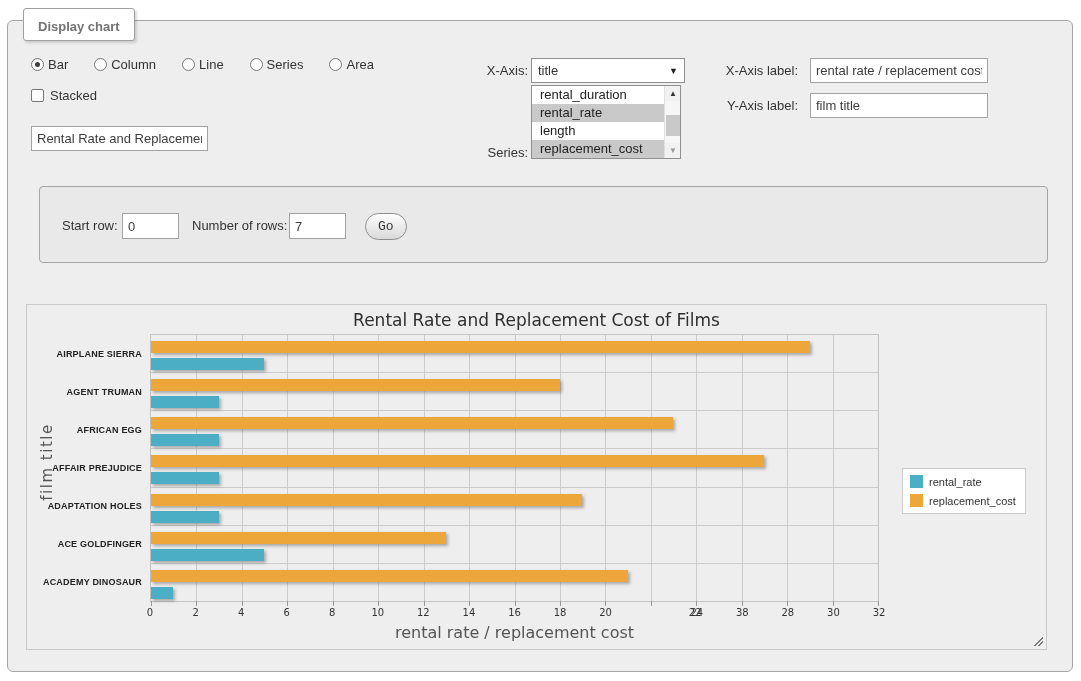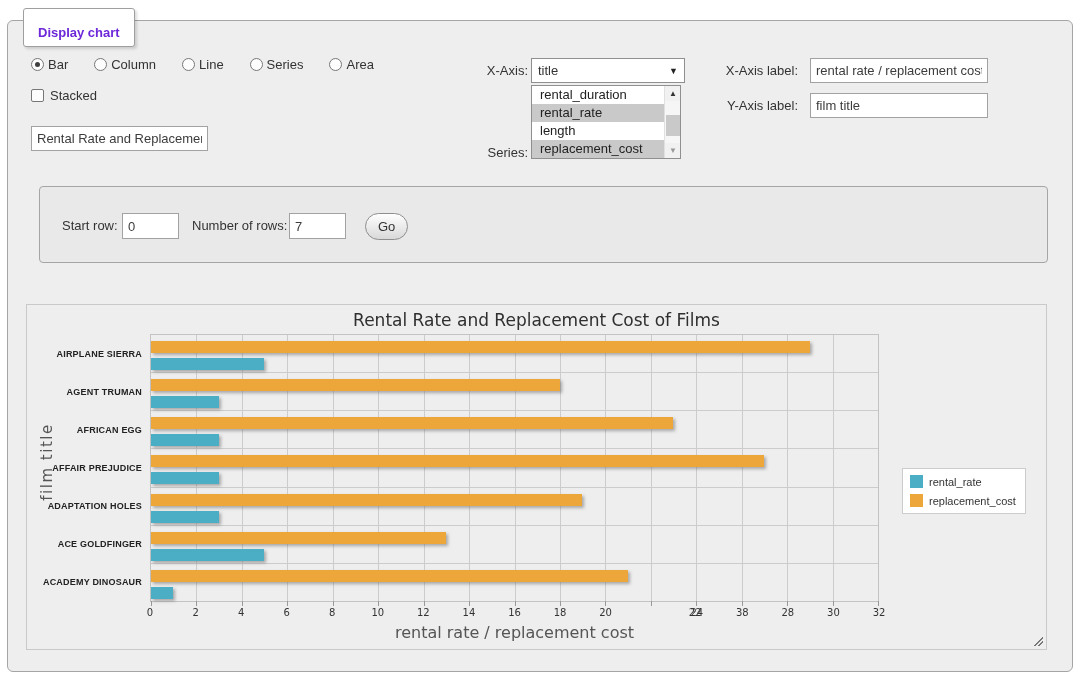--- a/index.html
+++ b/index.html
@@ -2,23 +2,23 @@
 <html><head>
 <meta charset="utf-8">
 <style>
   * { box-sizing: border-box; margin: 0; padding: 0; }
   html,body { width:1081px; height:681px; background:#fff; font-family:"Liberation Sans",sans-serif; }
   .fieldset {
     position:absolute; left:7px; top:20px; width:1066px; height:652px;
     background:#eeeeee; border:1px solid #a5a5a5; border-radius:6px;
   }
   .legend-box {
-    position:absolute; left:15px; top:-13px; padding:16px 14px 6px 14px;
+    position:absolute; left:15px; top:-13px; padding:10px 14px 6px 14px;
     background:#fff; border:1px solid #9f9f9f; border-radius:3px;
-    font-size:13px; font-weight:bold; color:#6d28d9;
+    font-size:13px; font-weight:bold; color:#737373;
     box-shadow:2px 2px 3px rgba(0,0,0,0.15);
   }
   
   .radio-row { position:absolute; left:23px; top:36px; display:flex; align-items:center; gap:26px; font-size:13px; color:#333; }
   .radio-item { display:flex; align-items:center; gap:4px; cursor:default; }
   .radio { width:13px; height:13px; border:1px solid #777; border-radius:50%; background:#fdfdfd; position:relative; flex:0 0 auto; }
   .radio.checked::after { content:""; position:absolute; left:3px; top:3px; width:5px; height:5px; border-radius:50%; background:#3f3f3f; }
   .stacked-row { position:absolute; left:23px; top:67px; display:flex; align-items:center; gap:6px; font-size:13px; color:#333; }
   .checkbox { width:13px; height:13px; border:1px solid #777; border-radius:2px; background:#fdfdfd; }
   input[type="text"] { border:1px solid #a2a2a2; background:#fff; font-size:13px; color:#3c3c3c; padding:2px 5px; font-family:"Liberation Sans",sans-serif; outline:none; }
@@ -54,21 +54,21 @@
   }
   .rows-panel .plbl { position:absolute; top:31px; font-size:13px; color:#333; }
   .startrow-lbl { left:22px; }
   .numrows-lbl { left:152px; }
   .startrow-input { position:absolute; left:82px; top:26px; width:57px; height:26px; }
   .numrows-input { position:absolute; left:249px; top:26px; width:57px; height:26px; }
   .go-btn {
     position:absolute; left:325px; top:26px; height:27px; padding:0 12px;
     border:1px solid #8e8e8e; border-radius:14px;
     background:linear-gradient(#fefefe,#d9d9d9); font-size:13px; color:#333;
-    font-family:Liberation Sans, sans-serif; cursor:pointer;
+    font-family:Liberation Mono, monospace; cursor:pointer;
   }
   
   .chart-wrap {
     position:absolute; left:18px; top:283px; width:1021px; height:346px;
     background:#eee; border:1px solid #c9c9c9;
     font-family:"DejaVu Sans",sans-serif;
   }
   .chart-title { position:absolute; top:5px; left:0; width:100%; text-align:center; font-size:17px; color:#2f2f2f; }
   .plot { position:absolute; left:123px; top:29px; width:729px; height:268px; border:1px solid #c3c3c3; }
   .vgrid { position:absolute; top:0; bottom:0; width:1px; background:#ccc; }

